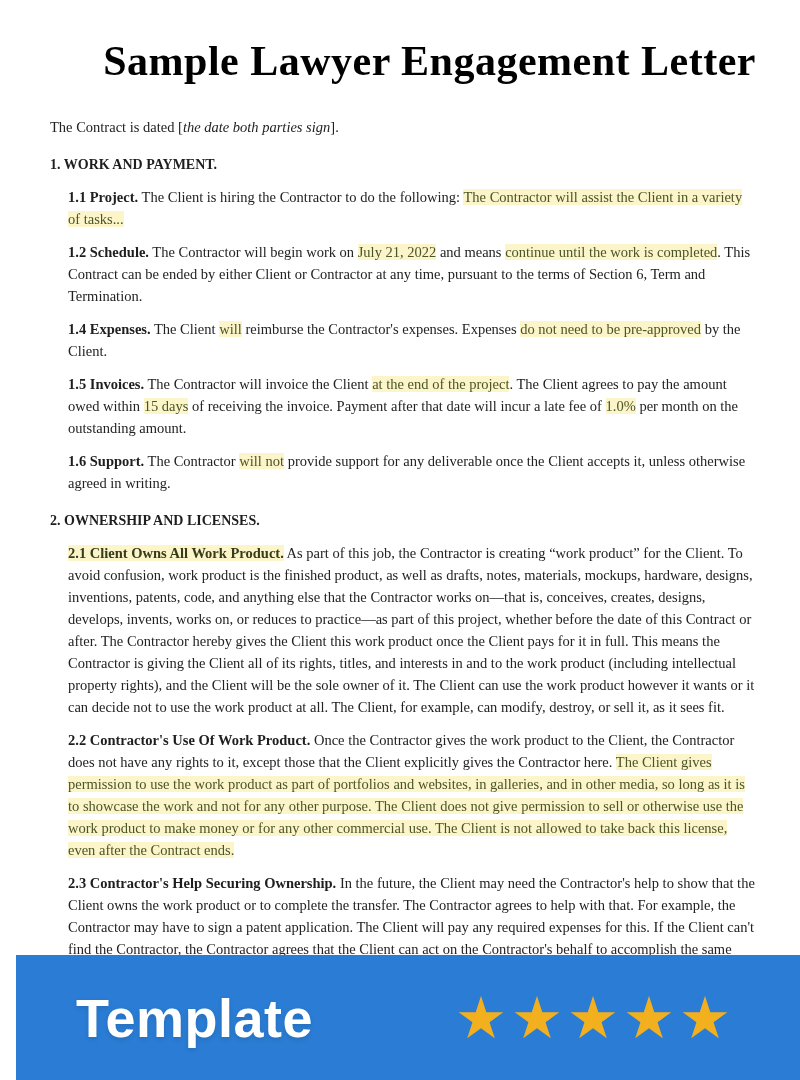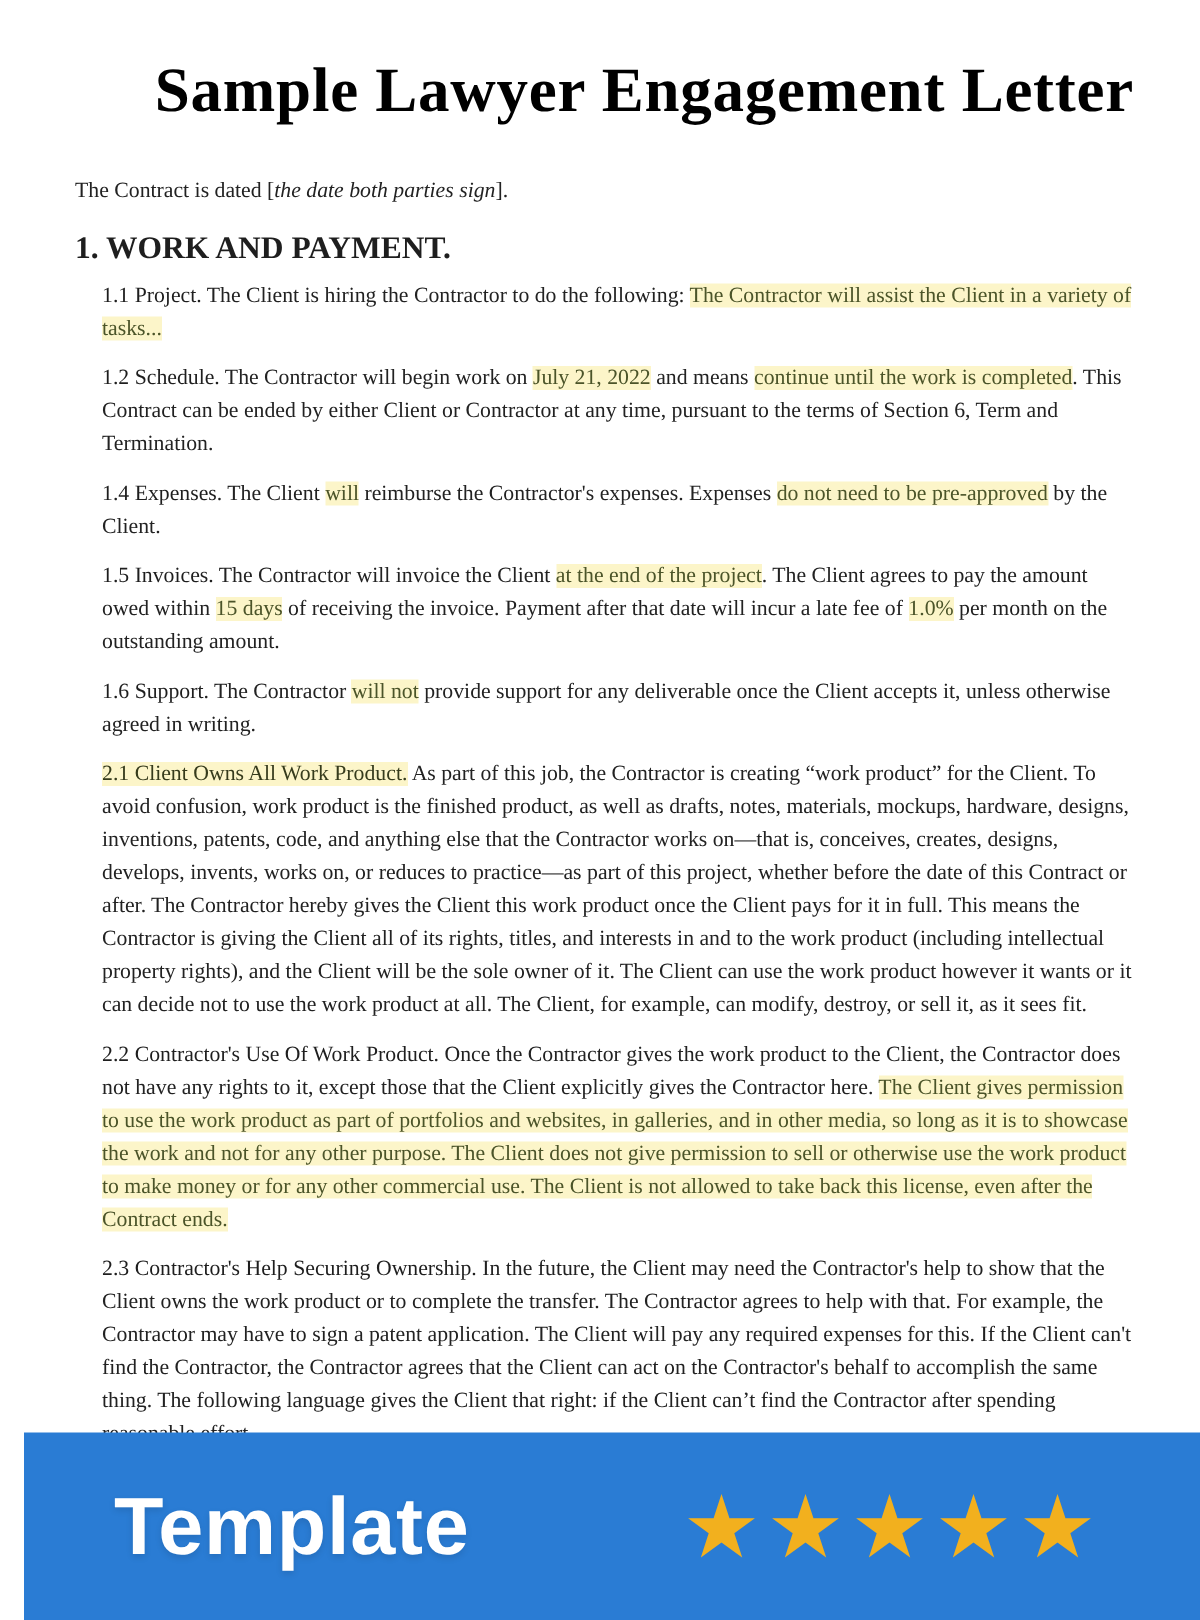--- a/index.html
+++ b/index.html
@@ -22,25 +22,25 @@
   .doc{padding:0 44px 0 50px;}
   .title{
     text-align:right;font-weight:bold;font-size:42px;line-height:1.1;
     margin:38px 0 32px 0;color:#000;letter-spacing:0.5px;
   }
   .p{
     font-size:14.5px;line-height:22px;color:var(--body-text);
     margin:0 0 11px 0;
   }
   .h{
-    font-weight:bold;font-size:21px;line-height:20px;color:var(--heading-text);
+    font-weight:bold;font-size:14px;line-height:20px;color:var(--heading-text);
     margin:17px 0 11px 0;
   }
   .ind{margin-left:18px;}
-  .p .b{font-weight:normal;color:var(--heading-text);}
+  .p .b{font-weight:bold;color:var(--heading-text);}
   .p .i{font-style:italic;}
   .p .hl{background:var(--highlight-bg);color:var(--highlight-text);}
   .p .hl.b{color:var(--highlight-bold-text);}
   .banner{
     position:absolute;left:16px;bottom:0;width:800px;height:125px;
     background:var(--banner-bg);box-sizing:border-box;
     display:flex;align-items:center;justify-content:space-between;
     padding:0 85px 0 60px;z-index:10;
   }
   .banner-label{
@@ -64,20 +64,21 @@
 
     <div class="p"><span>The Contract is dated [</span><span class="i">the date both parties sign</span><span>].</span></div>
 
     <div class="h"><span class="b">1. WORK AND PAYMENT.</span></div>
     <div class="p ind"><span class="b">1.1 Project.</span><span> The Client is hiring the Contractor to do the following: </span><span class="hl">The Contractor will assist the Client in a variety of tasks...</span></div>
     <div class="p ind"><span class="b">1.2 Schedule.</span><span> The Contractor will begin work on </span><span class="hl">July 21, 2022</span><span> and means </span><span class="hl">continue until the work is completed</span><span>. This Contract can be ended by either Client or Contractor at any time, pursuant to the terms of Section 6, Term and Termination.</span></div>
     <div class="p ind"><span class="b">1.4 Expenses.</span><span> The Client </span><span class="hl">will</span><span> reimburse the Contractor's expenses. Expenses </span><span class="hl">do not need to be pre-approved</span><span> by the Client.</span></div>
     <div class="p ind"><span class="b">1.5 Invoices.</span><span> The Contractor will invoice the Client </span><span class="hl">at the end of the project</span><span>. The Client agrees to pay the amount owed within </span><span class="hl">15 days</span><span> of receiving the invoice. Payment after that date will incur a late fee of </span><span class="hl">1.0%</span><span> per month on the outstanding amount.</span></div>
     <div class="p ind"><span class="b">1.6 Support.</span><span> The Contractor </span><span class="hl">will not</span><span> provide support for any deliverable once the Client accepts it, unless otherwise agreed in writing.</span></div>
 
+    <div class="h"><span class="b">2. OWNERSHIP AND LICENSES.</span></div>
     <div class="p ind"><span class="hl b">2.1 Client Owns All Work Product.</span><span> As part of this job, the Contractor is creating “work product” for the Client. To avoid confusion, work product is the finished product, as well as drafts, notes, materials, mockups, hardware, designs, inventions, patents, code, and anything else that the Contractor works on—that is, conceives, creates, designs, develops, invents, works on, or reduces to practice—as part of this project, whether before the date of this Contract or after. The Contractor hereby gives the Client this work product once the Client pays for it in full. This means the Contractor is giving the Client all of its rights, titles, and interests in and to the work product (including intellectual property rights), and the Client will be the sole owner of it. The Client can use the work product however it wants or it can decide not to use the work product at all. The Client, for example, can modify, destroy, or sell it, as it sees fit.</span></div>
     <div class="p ind"><span class="b">2.2 Contractor's Use Of Work Product.</span><span> Once the Contractor gives the work product to the Client, the Contractor does not have any rights to it, except those that the Client explicitly gives the Contractor here. </span><span class="hl">The Client gives permission to use the work product as part of portfolios and websites, in galleries, and in other media, so long as it is to showcase the work and not for any other purpose. The Client does not give permission to sell or otherwise use the work product to make money or for any other commercial use. The Client is not allowed to take back this license, even after the Contract ends.</span></div>
     <div class="p ind"><span class="b">2.3 Contractor's Help Securing Ownership.</span><span> In the future, the Client may need the Contractor's help to show that the Client owns the work product or to complete the transfer. The Contractor agrees to help with that. For example, the Contractor may have to sign a patent application. The Client will pay any required expenses for this. If the Client can't find the Contractor, the Contractor agrees that the Client can act on the Contractor's behalf to accomplish the same thing. The following language gives the Client that right: if the Client can’t find the Contractor after spending reasonable effort</span></div>
   </div>
 
   <div class="banner">
     <div class="banner-label">Template</div>
     <div class="stars">
         <span class="star">★</span>
         <span class="star">★</span>

